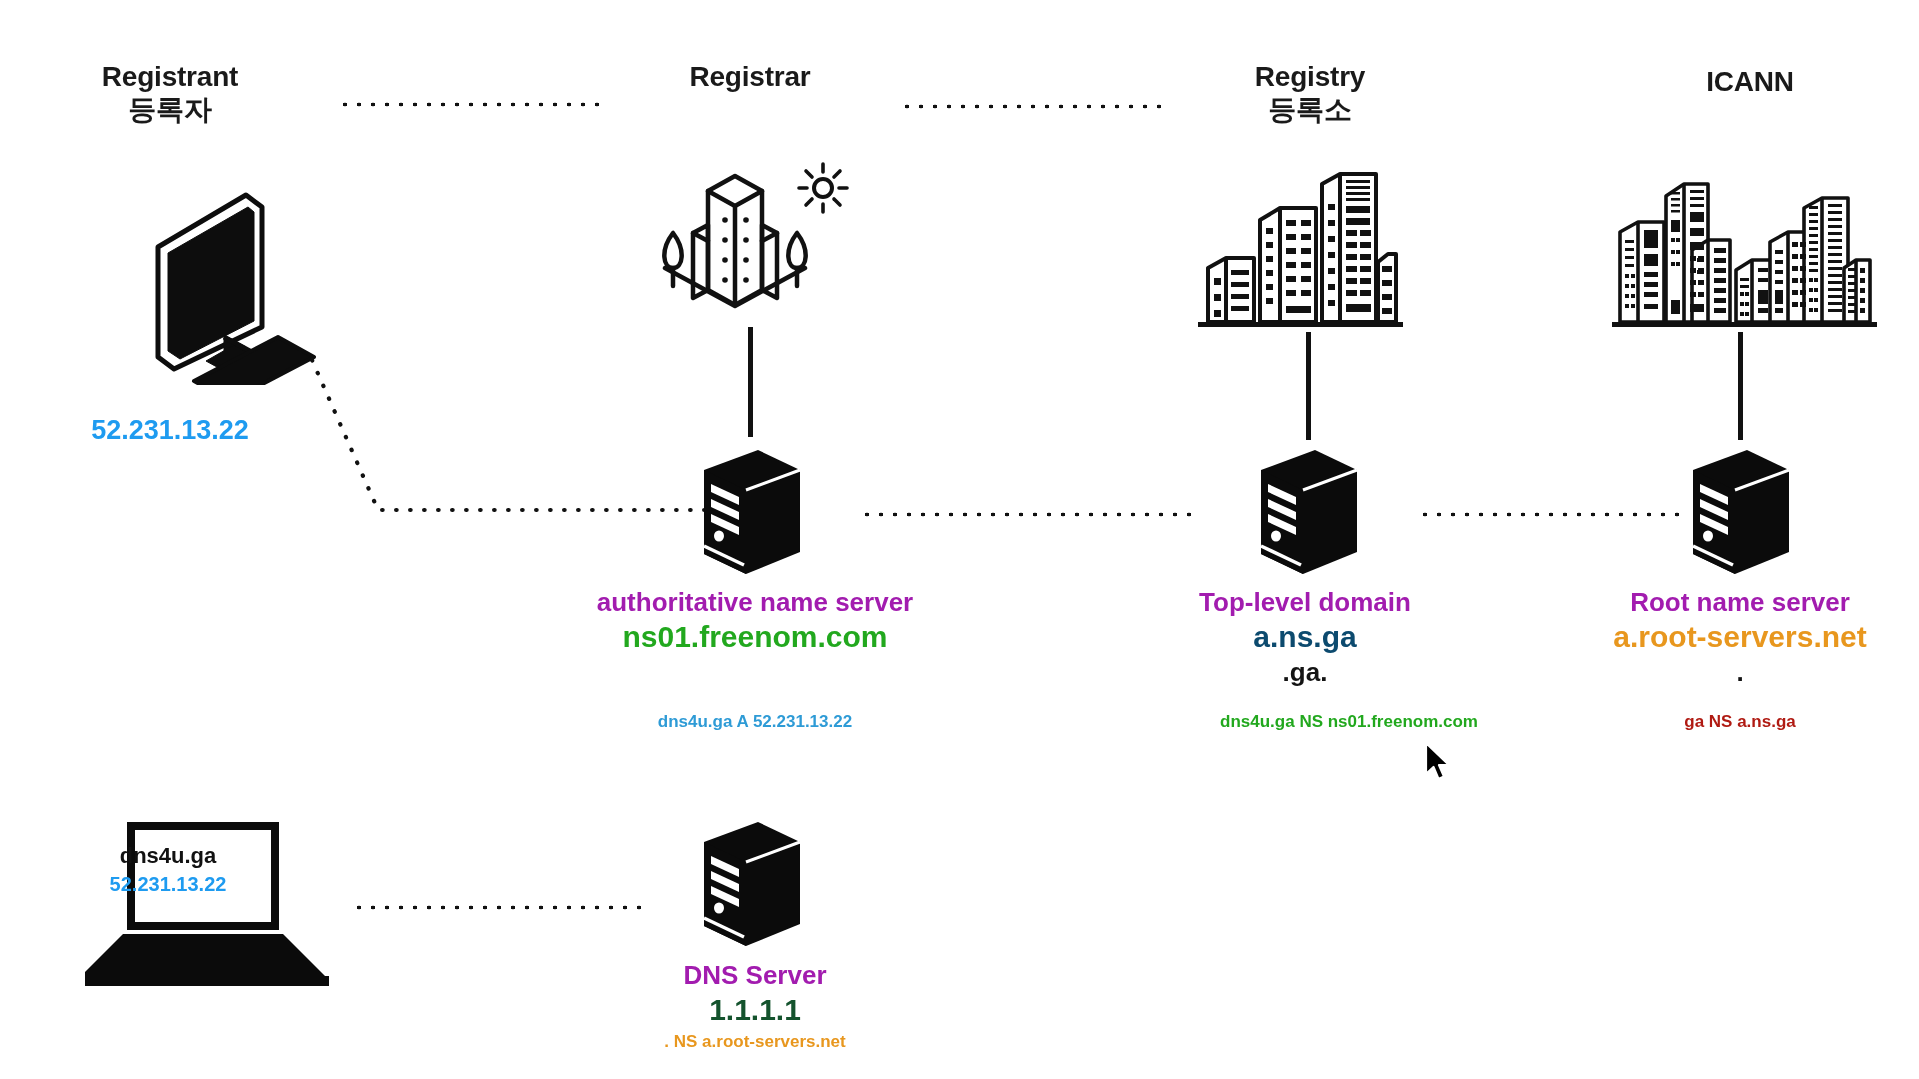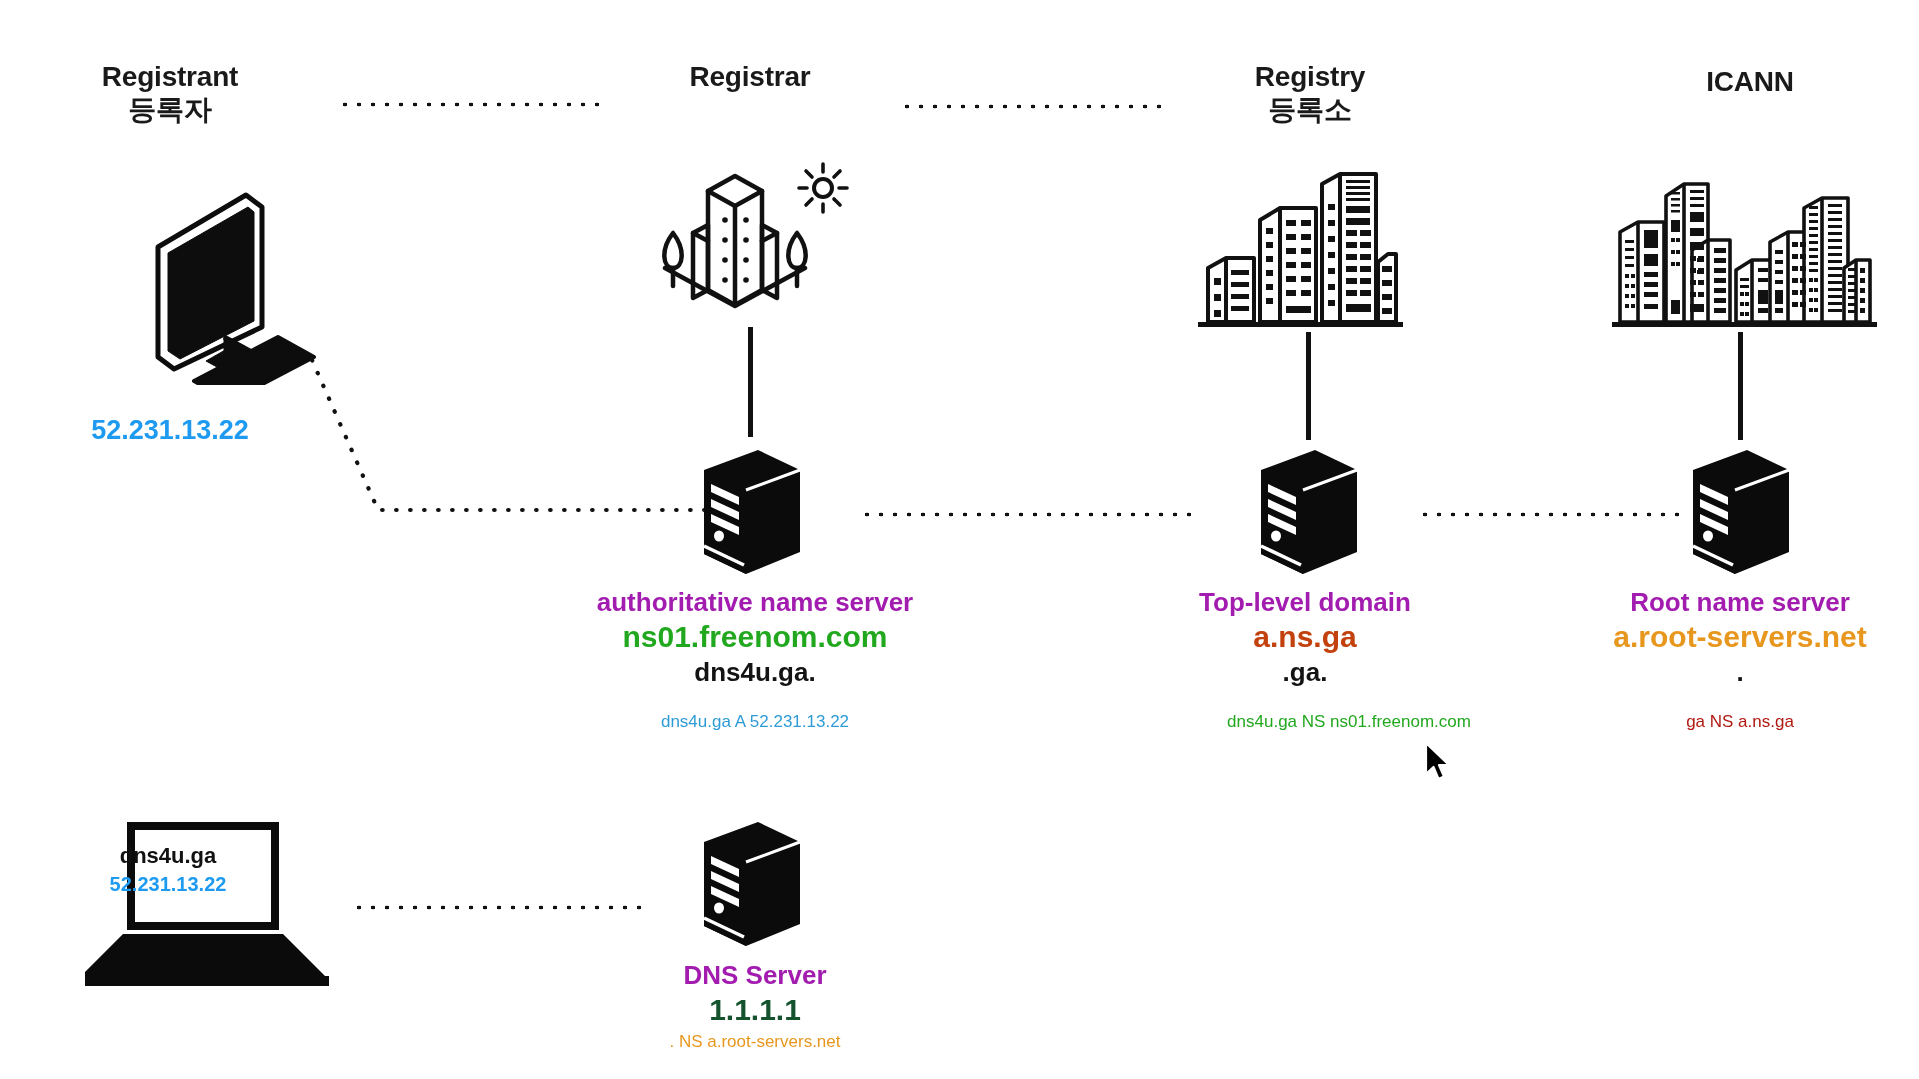--- a/index.html
+++ b/index.html
@@ -20,21 +20,21 @@
   .node-title{
     font-size:26px;font-weight:bold;color:#a21caf;white-space:nowrap;line-height:1.2;
   }
   .node-sub{
     font-size:30px;font-weight:bold;white-space:nowrap;line-height:1.25;
   }
   .node-zone{
     font-size:26px;font-weight:bold;color:#131313;white-space:nowrap;line-height:1.25;
   }
   .record{
-    font-size:17px;font-weight:normal;white-space:nowrap;line-height:1.2;
+    font-size:17px;font-weight:bold;white-space:nowrap;line-height:1.2;
   }
   .ip-big{
     font-size:27px;font-weight:bold;white-space:nowrap;
   }
   .lap-host{font-size:22px;font-weight:bold;color:#111;white-space:nowrap;line-height:1.3;}
   .lap-ip{font-size:20px;font-weight:bold;white-space:nowrap;line-height:1.3;}
 
   
   .dot-h{
     height:5px;
@@ -170,21 +170,20 @@
       <path d="M8 100 L44 117 L44 121 L8 104 Z" fill="#ffffff" opacity="0.0"></path>
       <path d="M6 98 L46 117" stroke="#ffffff" stroke-width="3.5" fill="none"></path>
     </svg>
   </div>
 
   <div class="abs dot-h" style="left:860px;top:512px;width:340px;"></div>
 
   <div class="abs center" style="left:580px;top:587px;width:350px;">
     <div class="node-title">authoritative name server</div>
     <div class="node-sub" style="color:#22A81E;">ns01.freenom.com</div>
-    <div class="node-zone">dns4u.ga.</div>
   </div>
   <div class="abs center record" style="left:580px;top:712px;width:350px;color:#2E9BD6;">dns4u.ga A 52.231.13.22</div>
 
   <div class="icon-wrap" style="left:1198px;top:170px;">
     <svg width="205" height="160" viewBox="0 0 205 160">
       <g stroke="#111" stroke-width="4" fill="#fff" stroke-linejoin="round">
 
         <path d="M10 98 L28 88 L56 88 L56 152 L10 152 Z"></path>
         <path d="M28 88 L28 152"></path>
 
@@ -276,21 +275,21 @@
       </g>
       <ellipse cx="21" cy="88" rx="5" ry="5.5" fill="#ffffff"></ellipse>
       <path d="M6 98 L46 117" stroke="#ffffff" stroke-width="3.5" fill="none"></path>
     </svg>
   </div>
 
   <div class="abs dot-h" style="left:1418px;top:512px;width:270px;"></div>
 
   <div class="abs center" style="left:1130px;top:587px;width:350px;">
     <div class="node-title">Top-level domain</div>
-    <div class="node-sub" style="color:#c2410c;">a.ns.ga</div>
+    <div class="node-sub" style="color:#0c4a6e;">a.ns.ga</div>
     <div class="node-zone">.ga.</div>
   </div>
   <div class="abs center record" style="left:1174px;top:712px;width:350px;color:#22A81E;">dns4u.ga  NS  ns01.freenom.com</div>
 
   <div class="icon-wrap" style="left:1612px;top:170px;">
     <svg width="265" height="160" viewBox="0 0 265 160">
       <g stroke="#111" stroke-width="3.6" fill="#fff" stroke-linejoin="round">
         <path d="M8 62 L26 52 L52 52 L52 152 L8 152 Z"></path>
           <path d="M26 52 L26 152"></path>
         <path d="M54 26 L72 14 L96 14 L96 152 L54 152 Z"></path>

